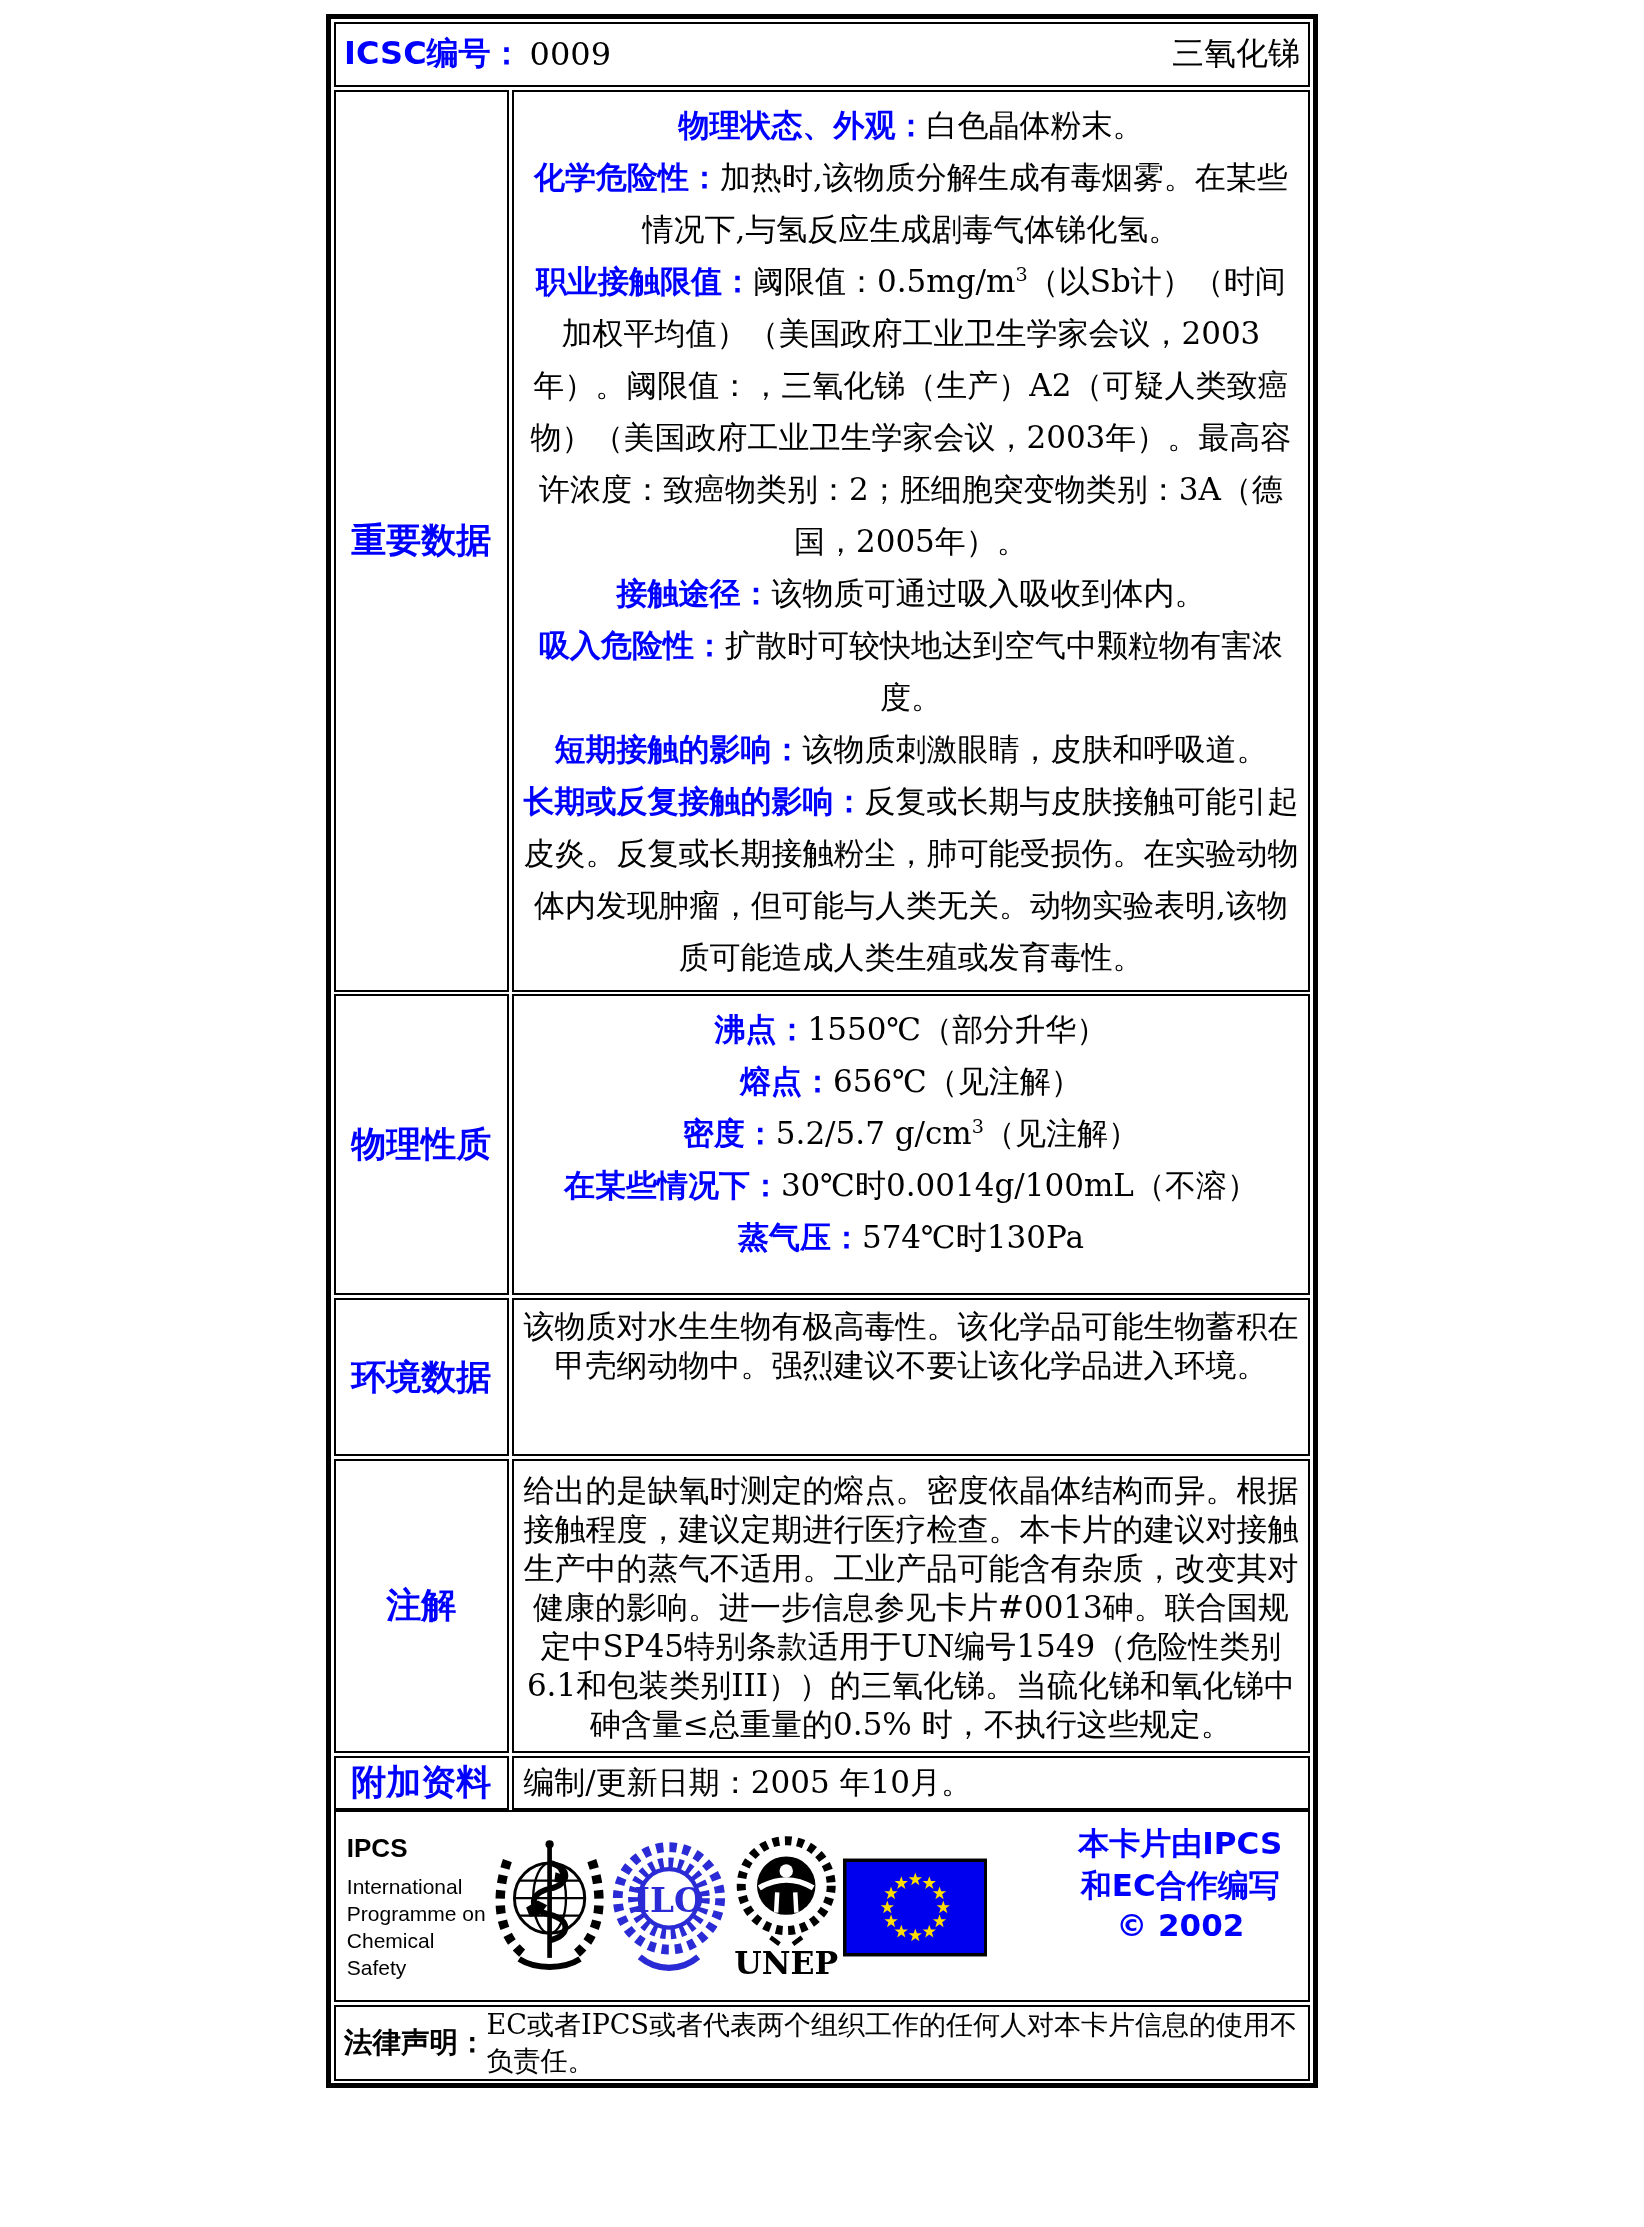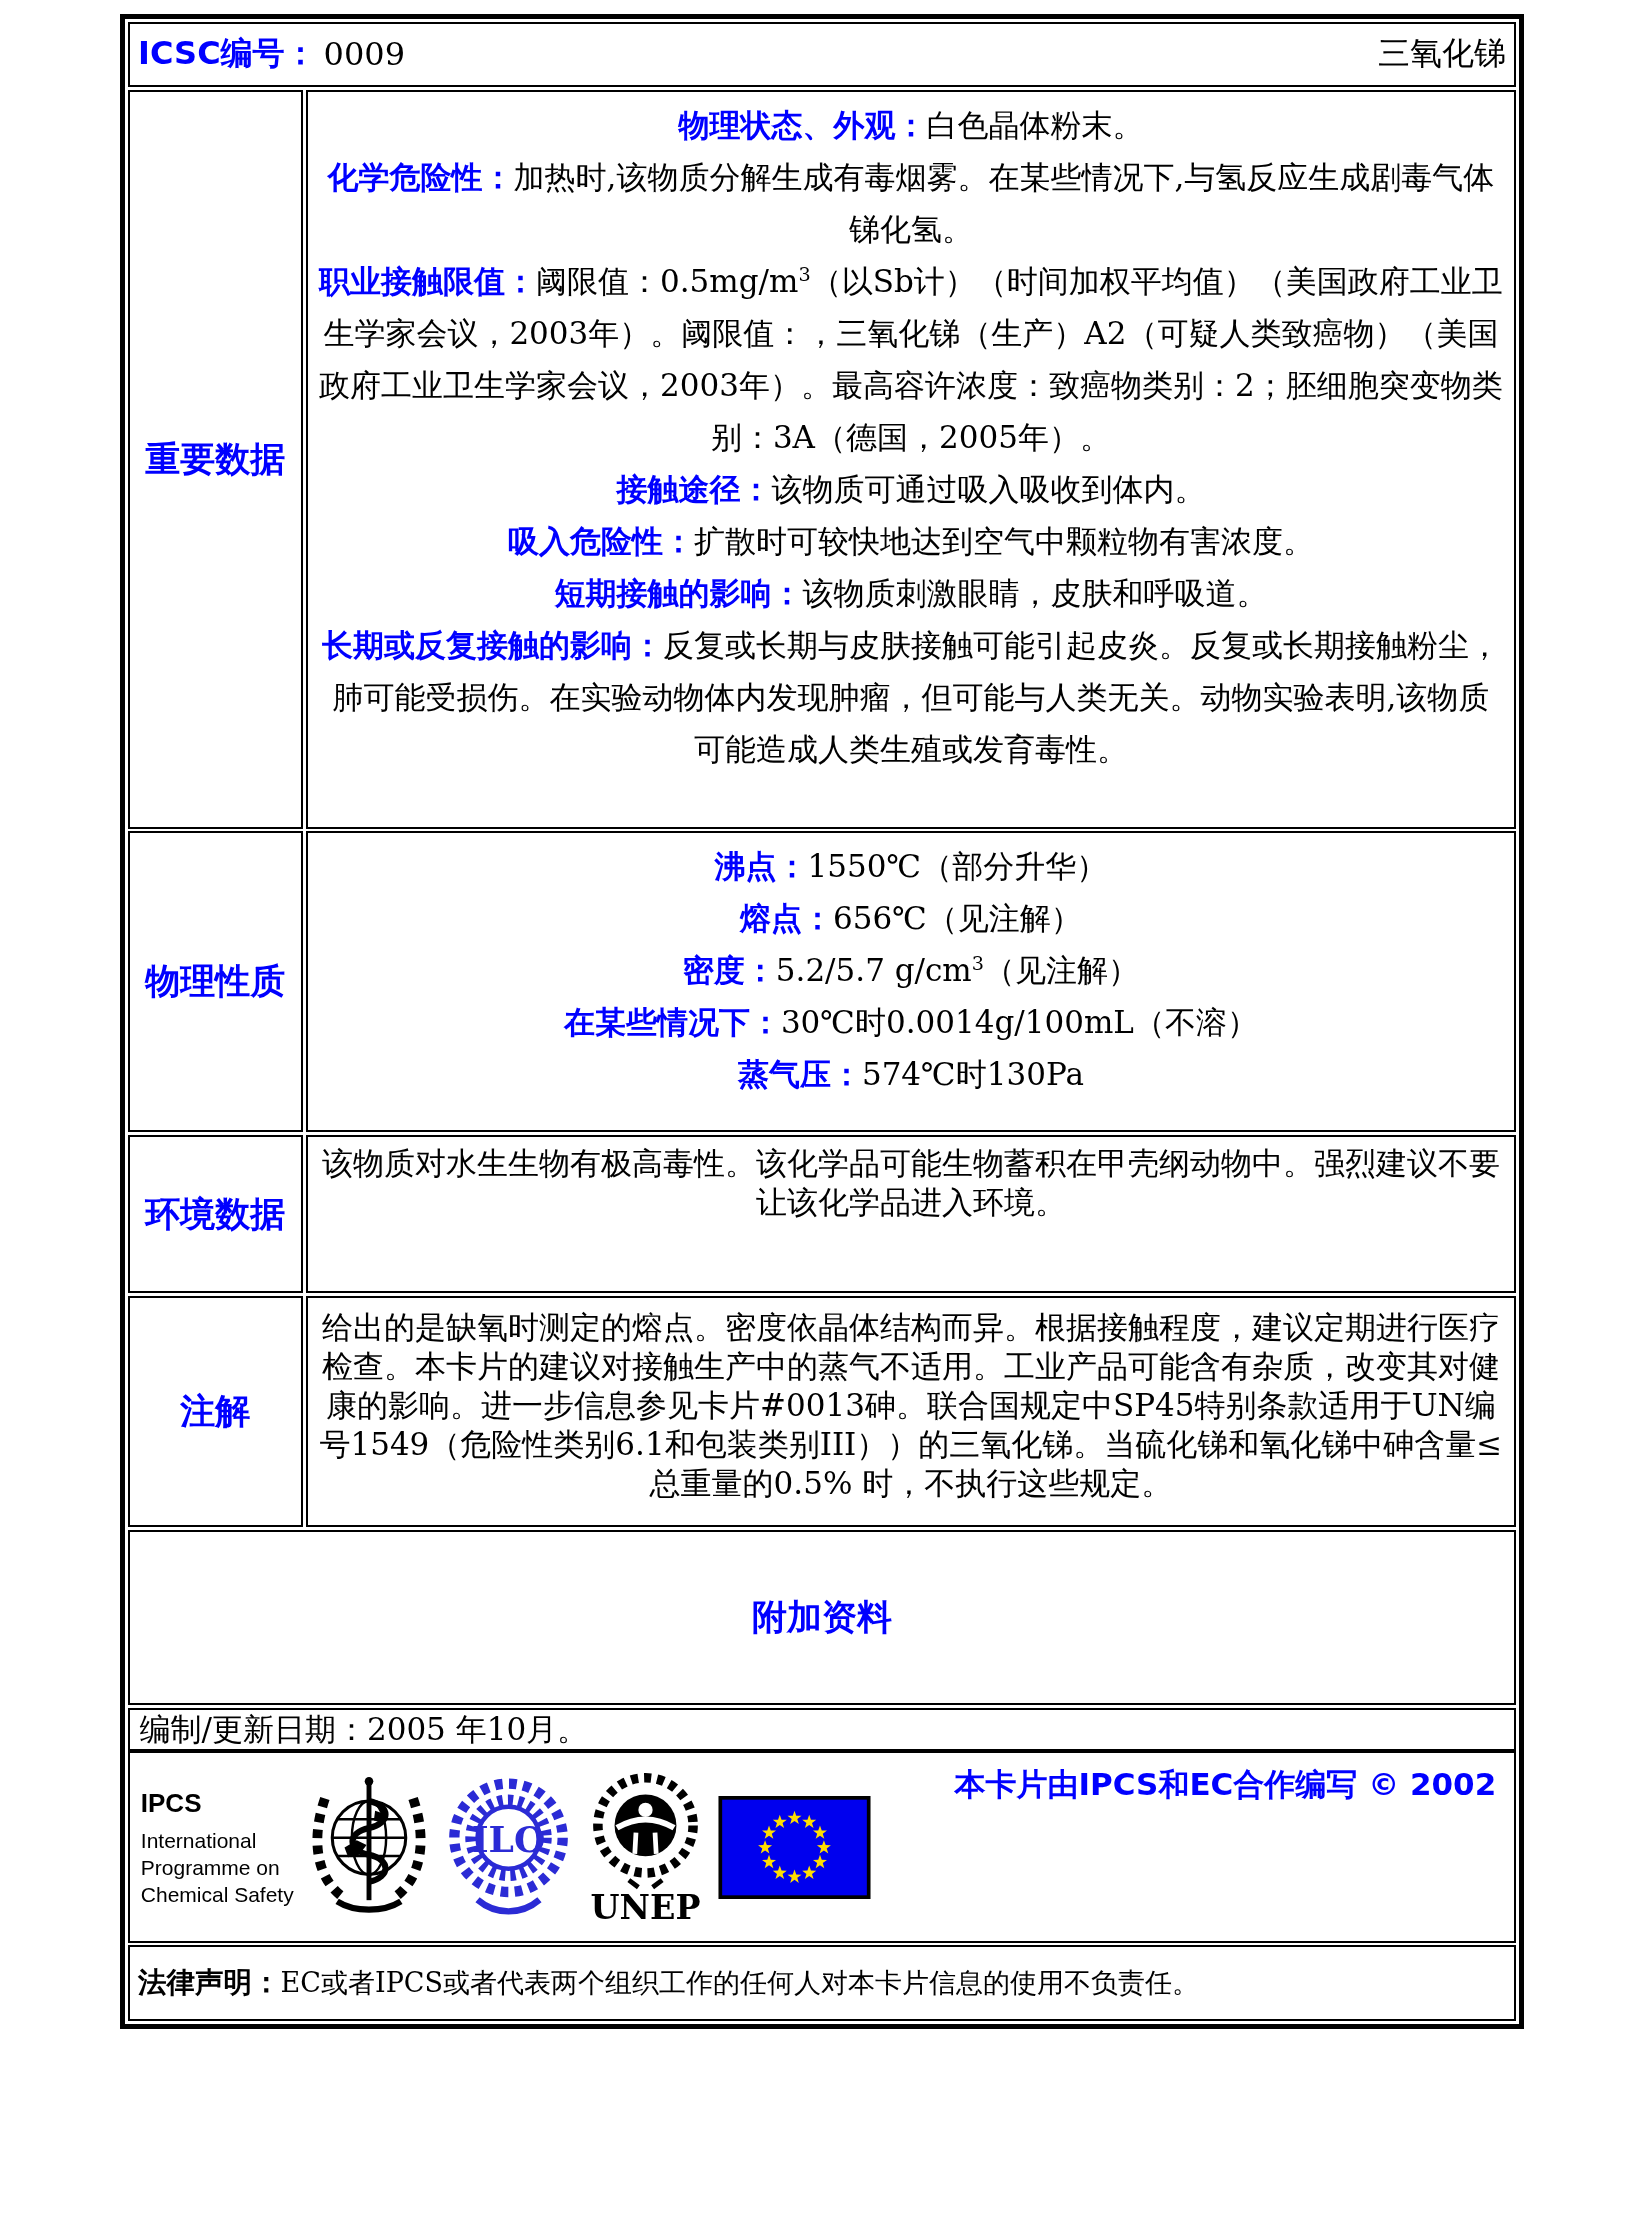--- a/index.html
+++ b/index.html
@@ -2,21 +2,21 @@
 <html lang="zh" style="font-size:11px"><head>
 <meta charset="utf-8">
 <title>ICSC 0012</title>
 <style>
   html,body{margin:0;padding:0;background:#ffffff;}
   .page{width:1644px;height:2227px;background:#fff;overflow:hidden;position:relative;
         font-family:"DejaVu Serif","Liberation Serif",serif;color:#000;}
   .title{margin:0;padding-top:43px;text-align:center;color:#ee0000;
          font-size:54px;font-weight:bold;letter-spacing:12.5px;line-height:1.05;
          font-family:"DejaVu Serif","Liberation Serif",serif;}
-  .card{width:1404px;margin:14px auto 8px;border:5.6px solid #000;padding:2.8px;
+  .card{width:992px;margin:14px auto 8px;border:5.6px solid #000;padding:2.8px;
         box-sizing:border-box;background:#fff;}
   .trow{display:flex;gap:2.8px;margin-bottom:2.8px;align-items:stretch;}
   .trow:last-child{margin-bottom:0;}
   .cell{border:2.1px solid #000;box-sizing:border-box;background:#fff;}
   .label-cell{flex:0 0 175px;display:flex;align-items:center;justify-content:center;
               text-align:center;color:#0000ff;font-weight:bold;font-size:35px;
               font-family:"DejaVu Sans","Liberation Sans",sans-serif;}
   .content-cell{flex:1;padding:7px 9.7px;font-size:31px;text-align:center;}
   .line{margin:0;}
   .row-important-data .line,.row-physical-properties .line{line-height:52px;}
@@ -28,21 +28,21 @@
   .row-header .cell{flex:1;min-height:65px;display:flex;align-items:center;
                     padding:0 8.3px;font-size:32px;}
   .header-name{margin-left:auto;}
   .header-value{margin-left:7px;}
   
   .row-important-data{min-height:739px;}
   .row-physical-properties{min-height:301px;}
   .row-environmental-data{min-height:158px;}
   .row-notes{min-height:231px;}
   .row-notes .content-cell{padding-top:10px;}
-  .row-additional-information{min-height:54px;flex-direction:column;}
+  .row-additional-information{min-height:54px;}
   .row-additional-information .content-cell{display:flex;align-items:center;padding-top:0;padding-bottom:0;}
   
   .logos-cell{flex:1;min-height:192px;padding:8.3px 18px 5.6px 11px;display:flex;flex-direction:row;}
   .logo-strip{display:flex;align-items:center;justify-content:space-between;
               padding-right:83px;flex:1;}
   .ipcs-block{font-family:"Liberation Sans","DejaVu Sans",sans-serif;align-self:center;}
   .ipcs-abbr{font-weight:bold;font-size:26px;margin-bottom:8.3px;}
   .ipcs-line{font-size:21px;line-height:27px;}
   .who-logo{width:124px;height:147px;}
   .ilo-logo{width:129px;height:149px;}

